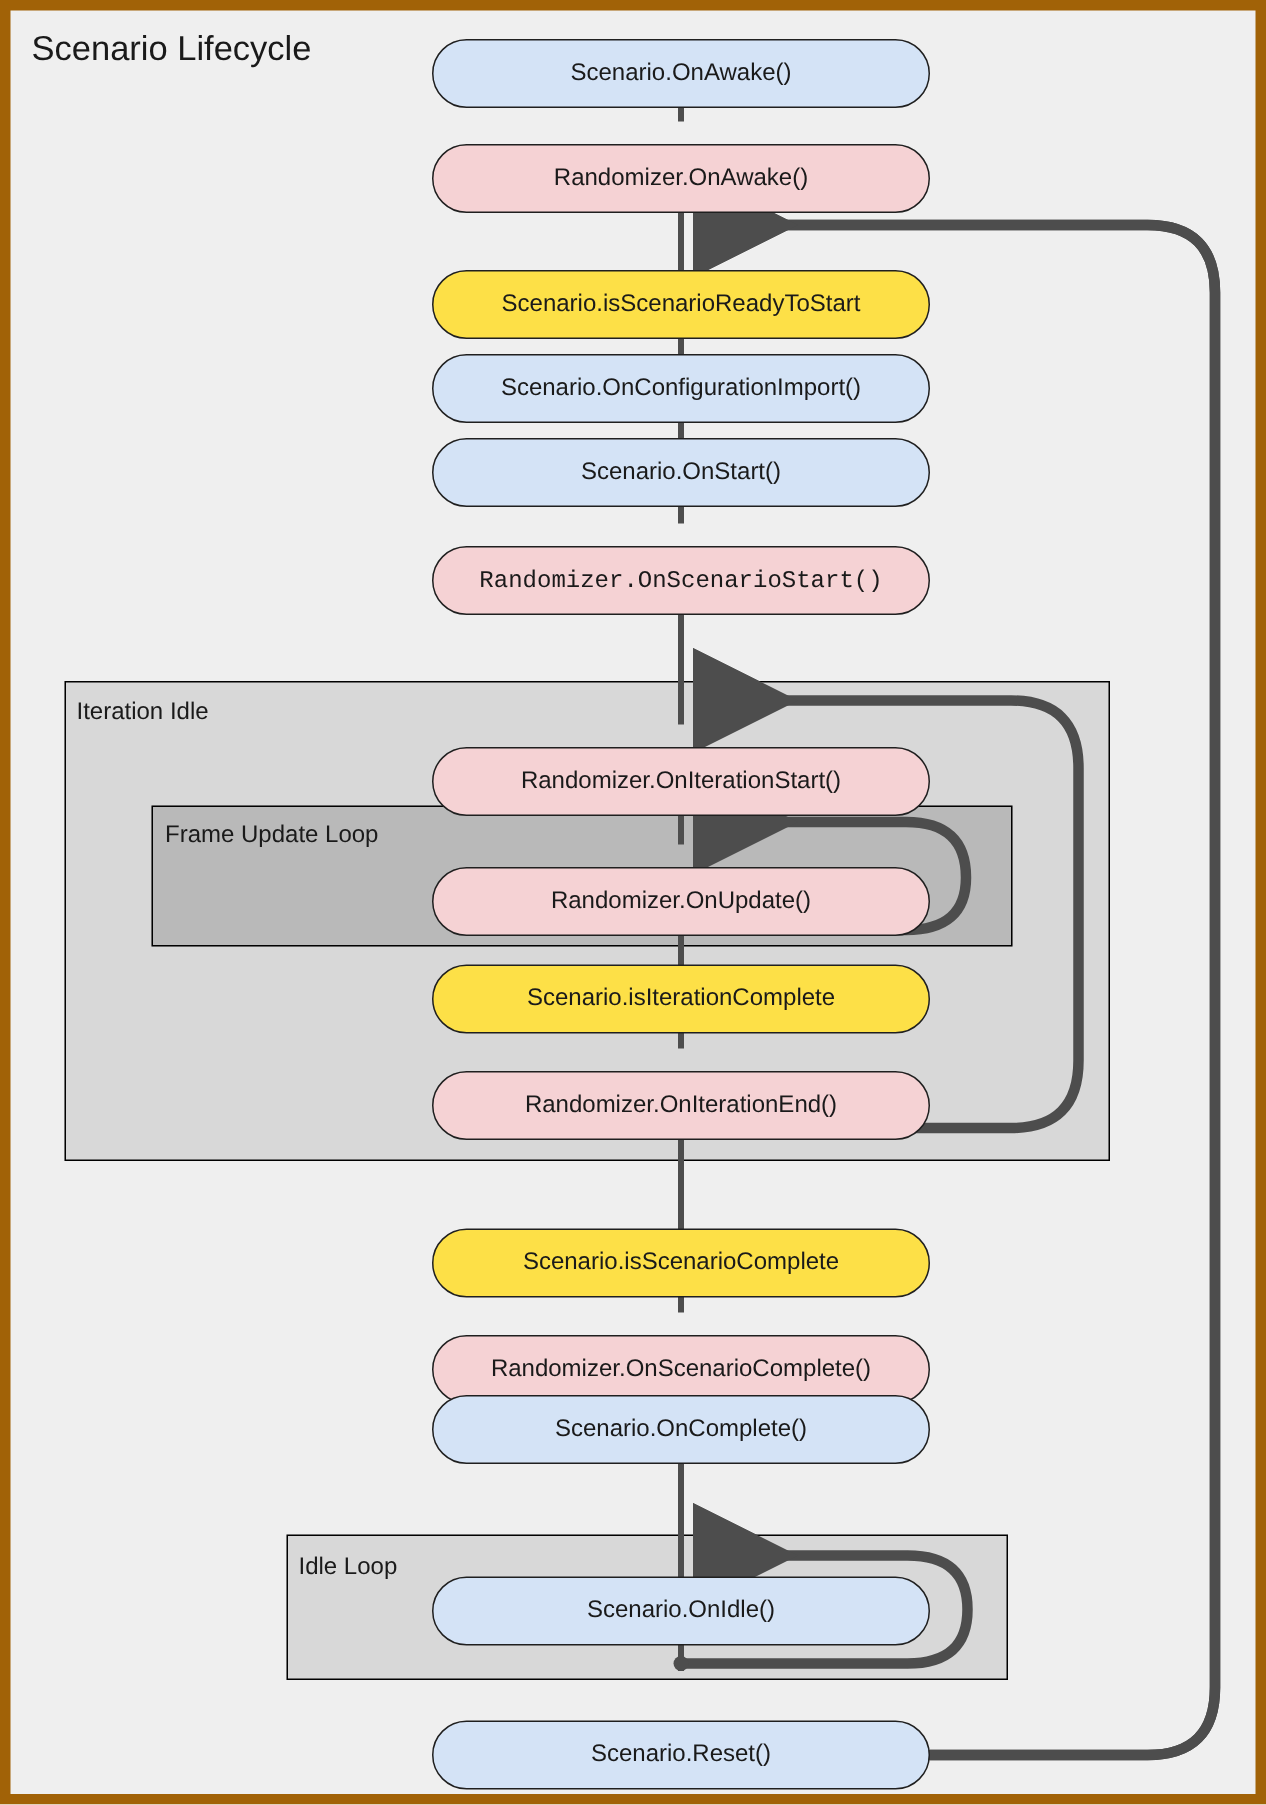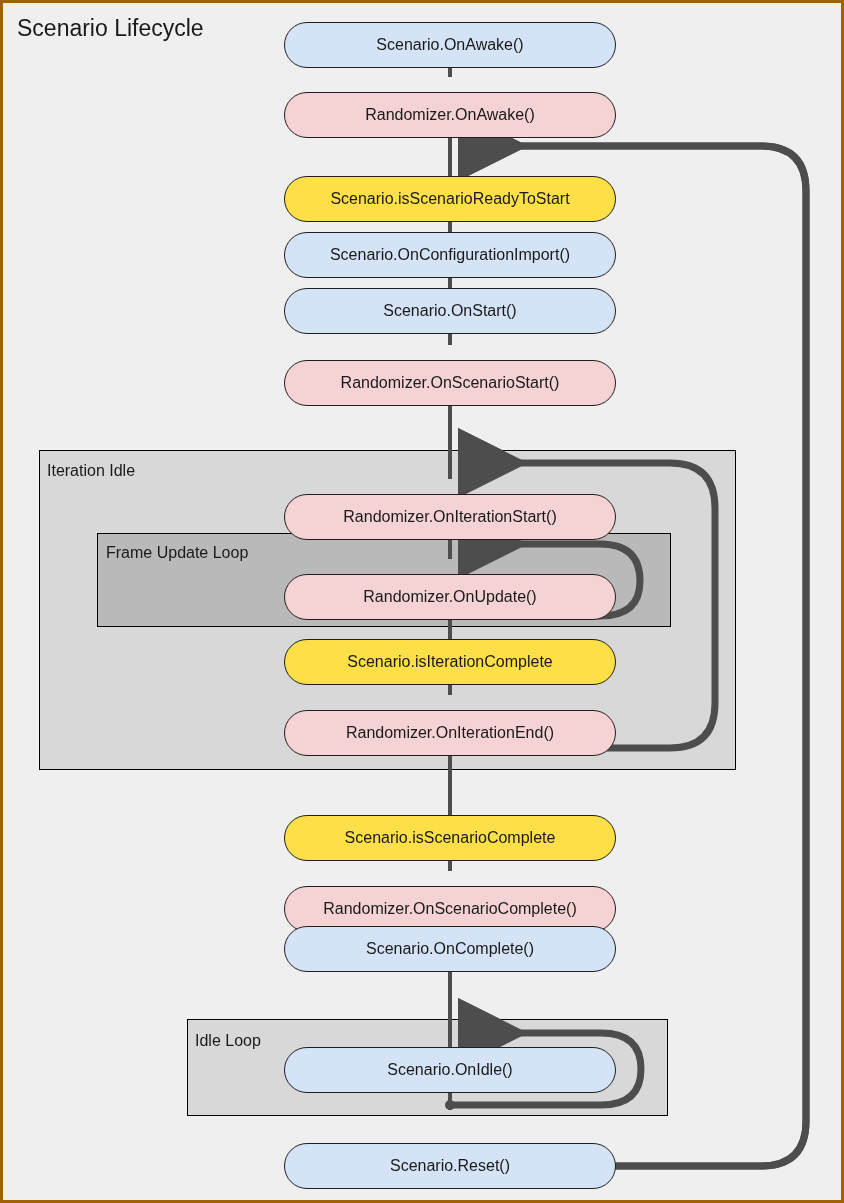--- a/index.html
+++ b/index.html
@@ -6,21 +6,21 @@
   html, body {
     margin: 0;
     padding: 0;
     background: #ffffff;
   }
   #canvas {
     position: relative;
     width: 844px;
     height: 1203px;
     background: #efefef;
-    border: 3px solid #a16207;
+    border: 7px solid #a16207;
     box-sizing: border-box;
     overflow: hidden;
     font-family: "Liberation Sans", sans-serif;
   }
   #diagram-svg {
     position: absolute;
     left: 0;
     top: 0;
     width: 844px;
     height: 1203px;
@@ -133,21 +133,21 @@
     <path d="M 447 1102 L 598 1102 Q 638 1102 638 1066 Q 638 1030 598 1030 L 462 1030" stroke="#4d4d4d" stroke-width="7" fill="none" stroke-linecap="round" marker-end="url(#arrow-left2)"></path>
     <circle cx="447" cy="1102" r="5" fill="#4d4d4d"></circle>
     <path d="M 613 1163 L 758 1163 Q 803 1163 803 1118 L 803 188 Q 803 143 758 143 L 462 143" stroke="#4d4d4d" stroke-width="7" fill="none" stroke-linecap="round" marker-end="url(#arrow-left2)"></path>
   </svg>
 
   <div class="node blue" style="left:281px; top:19px;   width:332px; height:46px;">Scenario.OnAwake()</div>
   <div class="node pink" style="left:281px; top:73px;  width:332px; height:46px;">Randomizer.OnAwake()</div>
   <div class="node green" style="left:281px; top:173px; width:332px; height:46px;">Scenario.isScenarioReadyToStart</div>
   <div class="node blue" style="left:281px; top:229px; width:332px; height:46px;">Scenario.OnConfigurationImport()</div>
   <div class="node blue" style="left:281px; top:285px; width:332px; height:46px;">Scenario.OnStart()</div>
-  <div class="node pink" style="left:281px; top:341px; width:332px; height:46px;">Randomizer.OnScenarioStart()</div>
+  <div class="node pink" style="left:281px; top:341px; width:332px; height:46px;font-family:Liberation Mono, monospace;">Randomizer.OnScenarioStart()</div>
   <div class="node pink" style="left:281px; top:475px; width:332px; height:46px;">Randomizer.OnIterationStart()</div>
   <div class="node pink" style="left:281px; top:555px; width:332px; height:46px;">Randomizer.OnUpdate()</div>
   <div class="node green" style="left:281px; top:636px; width:332px; height:46px;">Scenario.isIterationComplete</div>
   <div class="node pink" style="left:281px; top:691px; width:332px; height:46px;">Randomizer.OnIterationEnd()</div>
   <div class="node green" style="left:281px; top:812px; width:332px; height:46px;">Scenario.isScenarioComplete</div>
   <div class="node pink" style="left:281px; top:867px; width:332px; height:46px;">Randomizer.OnScenarioComplete()</div>
   <div class="node blue" style="left:281px; top:923px; width:332px; height:46px;">Scenario.OnComplete()</div>
   <div class="node blue" style="left:281px; top:1044px; width:332px; height:46px;">Scenario.OnIdle()</div>
   <div class="node blue" style="left:281px; top:1140px; width:332px; height:46px;">Scenario.Reset()</div>
 

